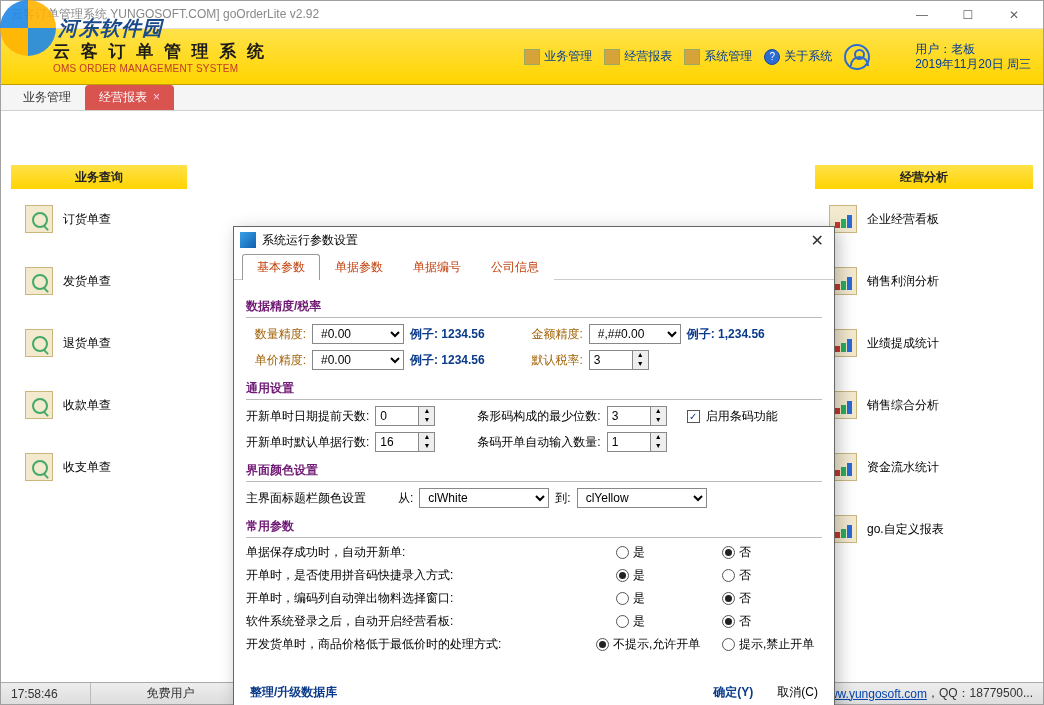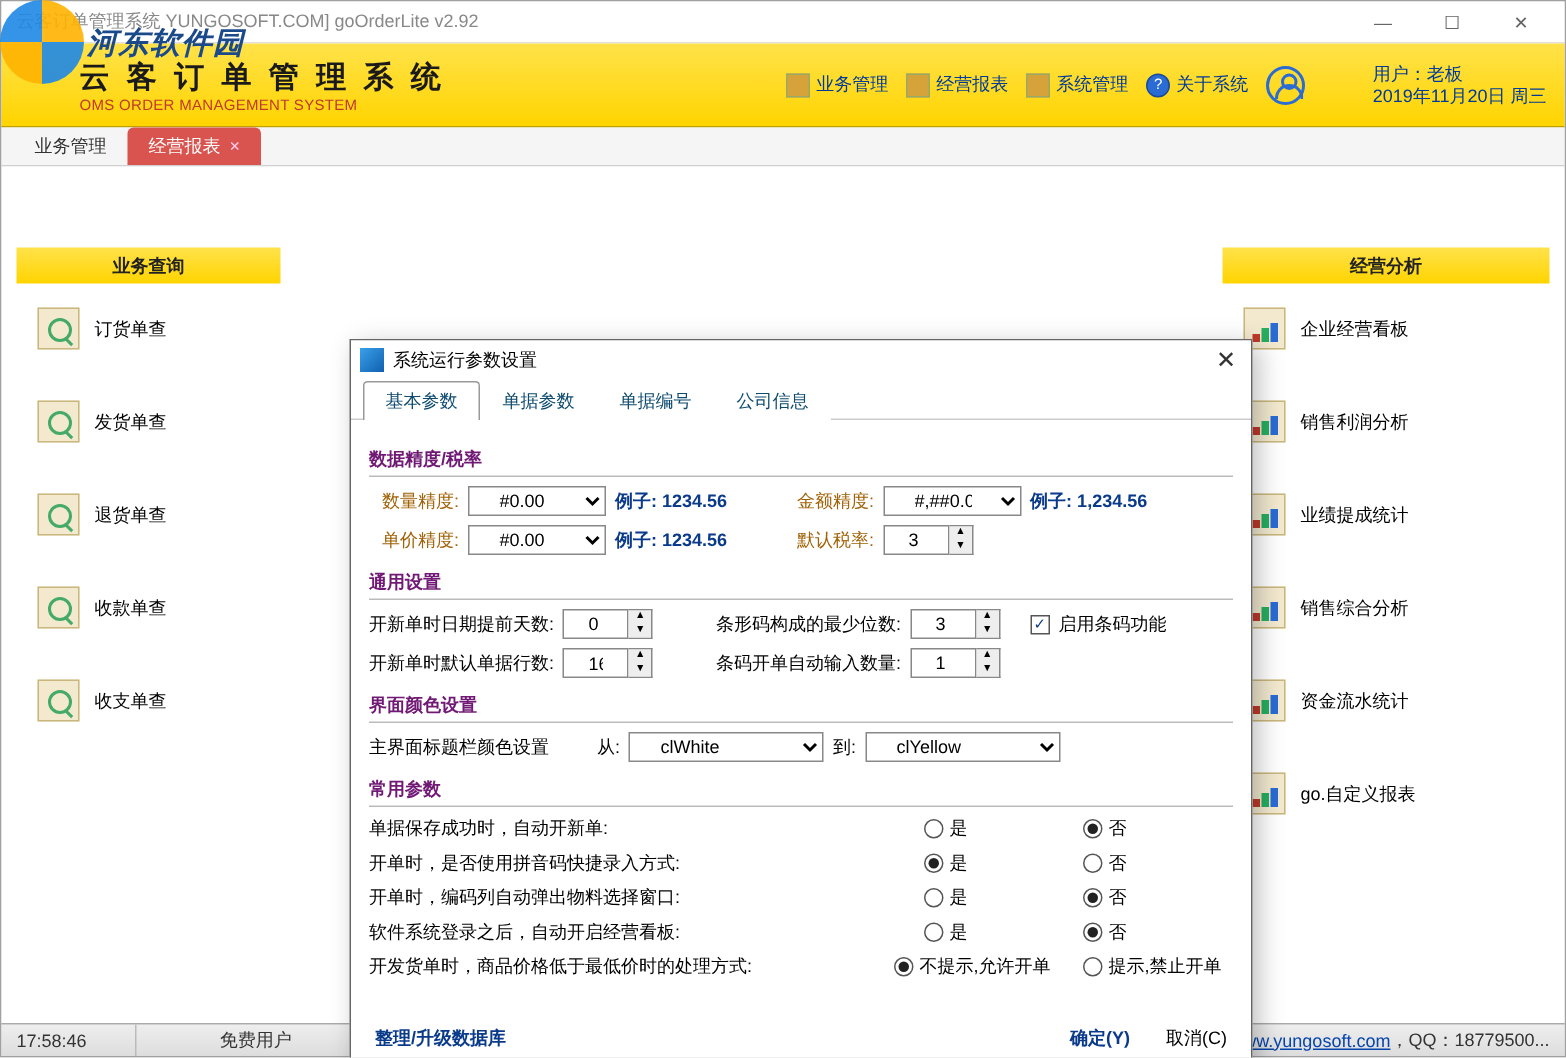--- a/index.html
+++ b/index.html
@@ -11,21 +11,21 @@
 .titlebar .title { flex: 1; font-size: 12px; padding-left: 4px; }
 .titlebar .win-btns { display: flex; gap: 0; }
 .titlebar .win-btn { width: 46px; height: 28px; display: flex; align-items: center; justify-content: center; color: #666; cursor: pointer; }
 
 .watermark { position: absolute; top: 0; left: 0; z-index: 100; pointer-events: none; display: flex; align-items: center; }
 .watermark-logo { width: 56px; height: 56px; border-radius: 50%; background: conic-gradient(#ffb300 0deg 90deg,#1e88e5 90deg 180deg,#ffb300 180deg 270deg,#1e88e5 270deg 360deg); position: relative; opacity: 0.9; }
 .watermark-text { font-size: 20px; font-weight: bold; font-style: italic; color: #1a4a8a; margin-left: 2px; letter-spacing: 1px; }
 
 .header { height: 56px; background: linear-gradient(#ffe24a,#ffd400); display: flex; align-items: center; padding: 0 12px; border-bottom: 1px solid #c0a000; }
 .brand { display: flex; flex-direction: column; margin-left: 40px; }
-.brand .line1 { font-size: 20px; font-weight: bold; letter-spacing: 3px; color: #1a1a1a; }
+.brand .line1 { font-size: 17px; font-weight: bold; letter-spacing: 3px; color: #1a1a1a; }
 .brand .line2 { font-size: 10px; color: #c0392b; letter-spacing: 0.2px; }
 .header-nav { margin-left: auto; display: flex; align-items: center; gap: 12px; }
 .header-nav .nav-item { display: flex; align-items: center; gap: 4px; color: #003a99; cursor: pointer; }
 .nav-icon { width: 16px; height: 16px; background: #d6a23a; border: 1px solid #9a6; display: inline-block; }
 .nav-icon.blue { background: #2a6bd4; border-color: #1a4a9a; border-radius: 50%; color: #fff; text-align: center; line-height: 14px; font-size: 10px; }
 .user-block { display: flex; align-items: center; gap: 6px; color: #003a99; }
 .user-block .avatar { width: 26px; height: 26px; border: 2px solid #2a6bd4; border-radius: 50%; position: relative; }
 .user-block .avatar::before { content:''; position:absolute; top:3px; left:8px; width:7px; height:7px; border:2px solid #2a6bd4; border-radius:50%; }
 .user-block .avatar::after { content:''; position:absolute; bottom:2px; left:4px; width:15px; height:8px; border:2px solid #2a6bd4; border-bottom:0; border-radius:10px 10px 0 0; }
 .user-lines { display:flex; flex-direction:column; line-height:1.2;margin-left:39px; }
@@ -49,27 +49,27 @@
 .menu-icon::before { content:''; position:absolute; bottom:3px; right:3px; width:6px; height:2px; background:#4a6; transform:rotate(45deg); }
 .menu-icon.chart::after { border:0; background: linear-gradient(to top,#c0392b 33%,transparent 33%),linear-gradient(to top,#27ae60 55%,transparent 55%) 6px 0,linear-gradient(to top,#2a6bd4 75%,transparent 75%) 12px 0; background-size:5px 100%; background-repeat:no-repeat; width:17px; height:17px; top:5px; left:5px; border-radius:0; }
 .menu-icon.chart::before { display:none; }
 
 
 .dialog { position: absolute; top: 115px; left: 232px; width: 602px; height: 486px; background: #fff; border: 1px solid #666; box-shadow: 4px 4px 16px rgba(0,0,0,.25); z-index: 50; display:flex; flex-direction:column; }
 .dialog-title { height: 26px; display: flex; align-items: center; padding: 0 6px; background:#fff; }
 .dialog-title .dicon { width:16px; height:16px; background: linear-gradient(135deg,#3aa0e8,#1060b0); margin-right:6px; }
 .dialog-title .dclose { margin-left:auto; font-size:16px; cursor:pointer; color:#333; padding:0 4px; }
 .dialog-tabs { display:flex; padding: 0 8px; border-bottom:1px solid #ccc; }
-.dialog-tab { padding:4px 14px; border:1px solid transparent; border-bottom:0; cursor:pointer; color:#0c4a6e; position:relative; top:1px; background:#fff; }
+.dialog-tab { padding:4px 14px; border:1px solid transparent; border-bottom:0; cursor:pointer; color:#c2410c; position:relative; top:1px; background:#fff; }
 .dialog-tab.active { border-color:#999; border-radius:3px 3px 0 0; }
 .dialog-body { flex:1; padding: 8px 12px; overflow:auto; }
 .group-title { color:#701a75; font-weight:bold; border-bottom:1px solid #bbb; padding:4px 0 2px; margin-top:6px; }
 .row { display:flex; align-items:center; gap:6px; margin:6px 0; }
 .lbl { color:#a16207; min-width:60px; text-align:right; }
-select, input[type=text] { border:1px solid #888; height:20px; padding:0 16px; font-size:12px; background:#fff; }
+select, input[type=text] { border:1px solid #888; height:20px; padding:0 4px; font-size:12px; background:#fff; }
 .spin { display:inline-flex; }
 .spin input { width:44px; }
 .spin .arrows { width:16px; border:1px solid #888; border-left:0; display:flex; flex-direction:column; }
 .spin .arrows span { flex:1; font-size:7px; text-align:center; line-height:8px; cursor:pointer; background:#eee; }
 .example { color:#0a3a8a; font-weight:bold; }
 .radio-row { display:flex; align-items:center; }
 .radio-row .q { flex:1; }
 .radio-opt { display:flex; align-items:center; gap:4px; min-width:100px; }
 .radio { width:13px; height:13px; border:1px solid #555; border-radius:50%; display:inline-flex; align-items:center; justify-content:center; }
 .radio.sel::after { content:''; width:7px; height:7px; background:#222; border-radius:50%; }

